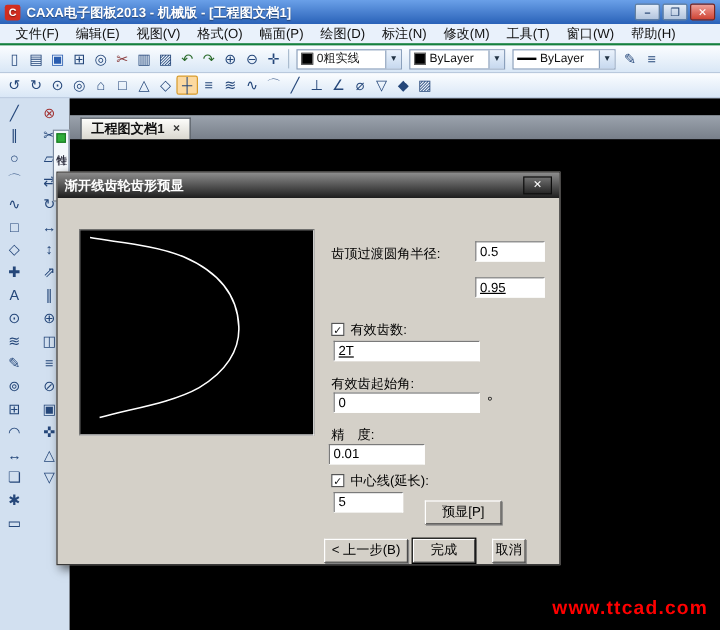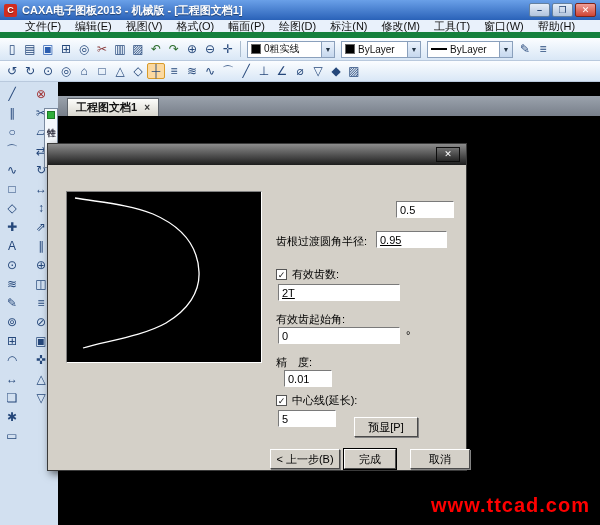--- a/index.html
+++ b/index.html
@@ -8,21 +8,21 @@
   .app { position:relative; width:600px; height:525px; background:#d2e0f0; overflow:hidden; }
 
   
   .titlebar { height:20px; background:linear-gradient(#6aa0e8,#2a62b8); display:flex; align-items:center; padding:0 4px; color:#fff; font-size:11px; font-weight:bold; text-shadow:0 1px 1px rgba(0,0,0,.45); }
   .appicon { width:13px; height:13px; background:#d22d20; color:#fff; font-size:9px; line-height:13px; text-align:center; border-radius:2px; margin-right:5px; font-weight:bold; }
   .winbtns { margin-left:auto; display:flex; gap:2px; }
   .wb { width:21px; height:14px; background:linear-gradient(#e4edf8,#b2c4dd); border:1px solid #64809f; border-radius:2px; color:#1a3a6a; font-size:9px; line-height:12px; text-align:center; text-shadow:none; }
   .wb.close { background:linear-gradient(#f0a098,#cf4434); border-color:#7d251b; color:#fff; }
 
   
-  .menubar { height:18px; background:#e9f1fb; border-bottom:6px solid #15803d; display:flex; align-items:center; padding-left:18px; font-size:11px; color:#111; }
+  .menubar { height:18px; background:#e9f1fb; border-bottom:2px solid #15803d; display:flex; align-items:center; padding-left:6px; font-size:11px; color:#111; }
   .menuitem { padding:1px 7px; white-space:nowrap; }
 
   
   .tb { display:flex; align-items:center; background:linear-gradient(#fbfdff,#d9e7f6); border-bottom:1px solid #b9c9dd; padding:0 3px; }
   .tb1 { height:23px; }
   .tb2 { height:21px; }
   .icon { width:18px; height:17px; display:inline-flex; align-items:center; justify-content:center; font-size:12px; color:#25477a; border-radius:2px; flex:0 0 auto; }
   .tb2 .icon { height:16px; }
   .icon.active { background:#fcd9a0; border:1px solid #d89b2a; }
   .sep { width:1px; height:16px; background:#aabccf; margin:0 3px; flex:0 0 auto; }
@@ -37,21 +37,21 @@
   .lefttools { width:58px; background:#d2e0f0; display:flex; padding-top:2px; flex:0 0 auto; }
   .vcol { display:flex; flex-direction:column; align-items:center; }
   .vcol.c1 { width:22px; margin-left:1px; }
   .vcol.c2 { width:22px; margin-left:7px; }
   .vcol .icon { width:18px; height:19px; font-size:12px; }
 
   .content { flex:1; background:#000; position:relative; }
   .tabbar { position:absolute; top:14px; left:0; right:0; height:20px; background:linear-gradient(#9ba3ad,#787f8a); display:flex; align-items:flex-end; padding-left:9px; }
   .tab { height:18px; background:linear-gradient(#fdfdfb,#d9d7cf); border:1px solid #5e646c; border-bottom:none; display:flex; align-items:center; padding:0 8px; font-size:11px; gap:7px; color:#111;font-weight:bold; }
   .tabclose { font-size:10px; color:#333; }
-  .watermark { position:absolute; right:10px; bottom:8px; color:#f00; font-size:20px; font-weight:bold; letter-spacing:1px; }
+  .watermark { position:absolute; right:10px; bottom:8px; color:#f00; font-size:16px; font-weight:bold; letter-spacing:1px; }
 
   
   .palettetab { position:absolute; left:44px; top:26px; width:14px; height:60px; background:#f4f8fc; border:1px solid #7a8aa0; display:flex; flex-direction:column; align-items:center; padding-top:2px; }
   .palettedot { width:8px; height:8px; background:#2fae3a; border:1px solid #1d7a26; margin-bottom:2px; }
   .palettelabel { writing-mode:vertical-rl; font-size:9px; color:#223; }
 
   
   .dialog { position:absolute; left:47px; top:61px; width:420px; height:328px; background:#d4d0c8; border:1px solid #3a3a3a; box-shadow:3px 3px 8px rgba(0,0,0,.6); }
   .dtitle { height:21px; background:linear-gradient(#8c8c8c,#1d1d1d); color:#fff; font-size:11px; font-weight:bold; display:flex; align-items:center; padding:0 6px; }
   .dclose { margin-left:auto; width:24px; height:15px; background:linear-gradient(#707070,#262626); border:1px solid #0c0c0c; color:#fff; font-size:9px; text-align:center; line-height:13px; }
@@ -210,57 +210,58 @@
       <span class="watermark">www.ttcad.com</span>
     </div>
 
     <div class="palettetab">
       <span class="palettedot"></span>
       <span class="palettelabel">特性</span>
     </div>
 
     <div class="dialog">
       <div class="dtitle">
+        <span>渐开线齿轮齿形预显</span>
         <span class="dclose">✕</span>
       </div>
       <div class="dbody">
 
         <div class="preview">
           <svg width="194" height="170" viewBox="0 0 194 170">
             <path d="M8 6 C30 10 62 12 86 22 C116 35 131 55 132 80 C133 100 121 118 99 131 C76 144 40 149 16 156" stroke="#ffffff" stroke-width="1.3" fill="none"></path>
           </svg>
         </div>
 
+        <span class="dlabel" style="left:228px; top:39px">齿顶过渡圆角半径:</span>
         <input class="din" style="left: 348px; top: 36px; width: 58px;" value="0.5">
 
-        <span class="dlabel" style="left:228px; top:69px">齿根过渡圆角半径:</span>
-        <input class="din" style="left: 328px; top: 66px; width: 71px; text-decoration: underline;" value="0.95">
+        <input class="din" style="left: 348px; top: 66px; width: 58px; text-decoration: underline;" value="0.95">
 
         <span class="cbrow" style="left:228px; top:102px">
           <span class="cb">✓</span>
           <span>有效齿数:</span>
         </span>
         <input class="din" style="left: 230px; top: 119px; width: 122px; text-decoration: underline;" value="2T">
 
         <span class="dlabel" style="left:228px; top:147px">有效齿起始角:</span>
         <input class="din" style="left: 230px; top: 162px; width: 122px;" value="0">
         <span class="dlabel" style="left:358px; top:164px">°</span>
 
         <span class="dlabel" style="left:228px; top:190px">精　度:</span>
-        <input class="din" style="left: 236px; top: 205px; width: 48px;" value="0.01">
+        <input class="din" style="left: 226px; top: 205px; width: 80px;" value="0.01">
 
         <span class="cbrow" style="left:228px; top:228px">
           <span class="cb">✓</span>
           <span>中心线(延长):</span>
         </span>
         <input class="din" style="left: 230px; top: 245px; width: 58px;" value="5">
 
         <button class="dbtn" style="left:222px; top:284px; width:70px">&lt; 上一步(B)</button>
 
         <button class="dbtn" style="left:306px; top:252px; width:64px">预显[P]</button>
         <button class="dbtn default" style="left:296px; top:284px; width:52px">完成</button>
-        <button class="dbtn" style="left:362px; top:284px; width:60px">取消</button>
+        <button class="dbtn" style="left:362px; top:284px; width:28px">取消</button>
 
       </div>
     </div>
 
   </div>
 </div>
 
 </body></html>

